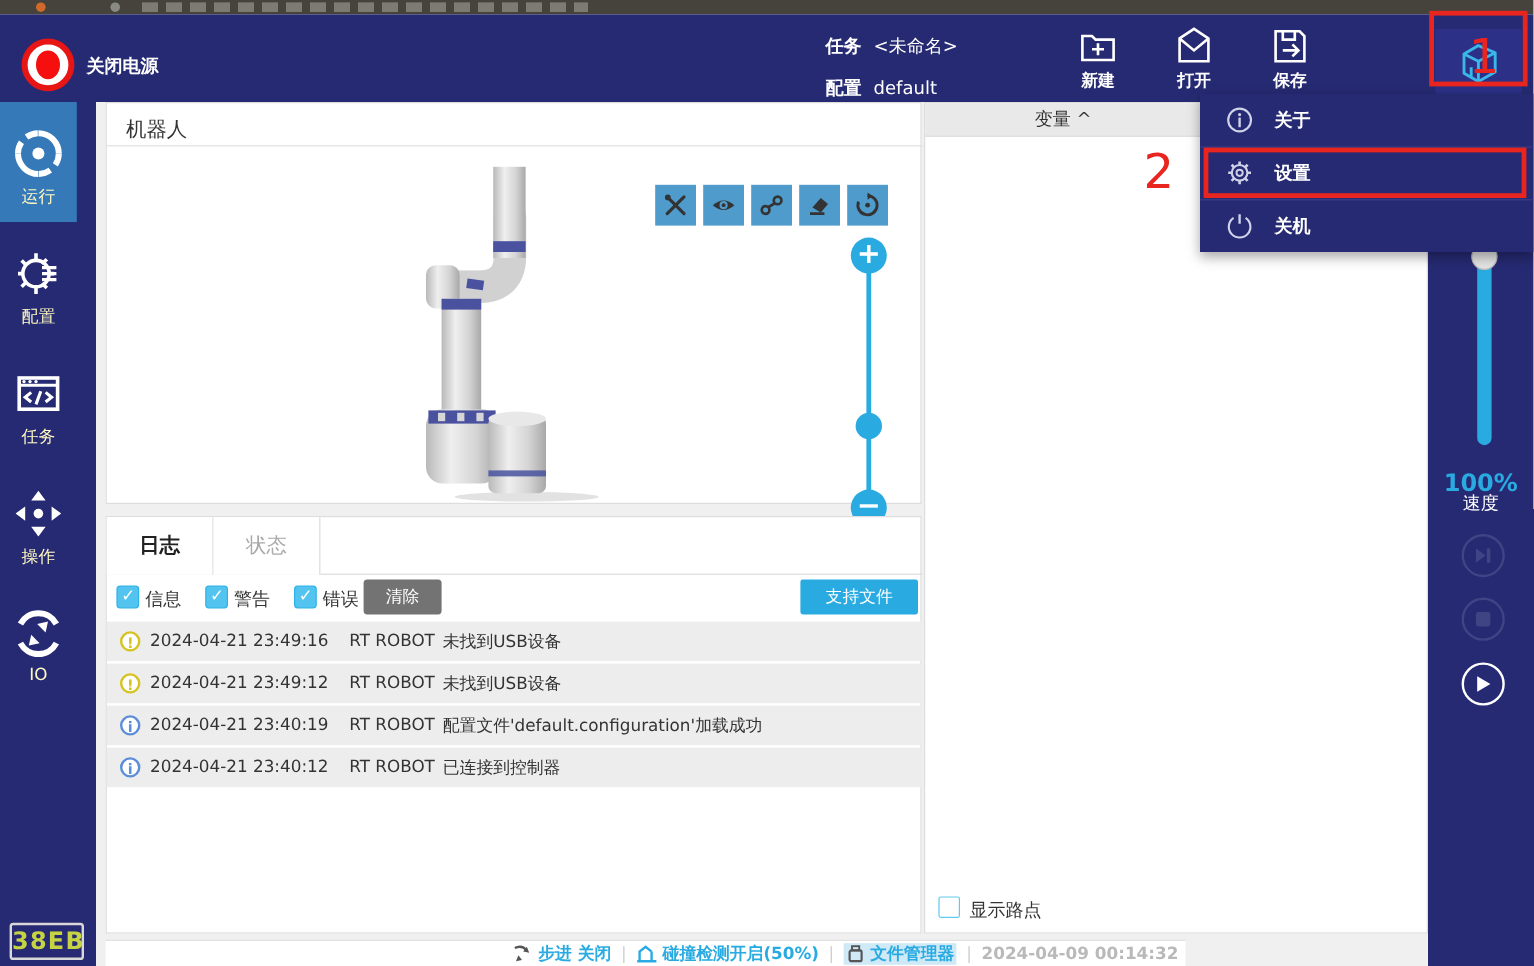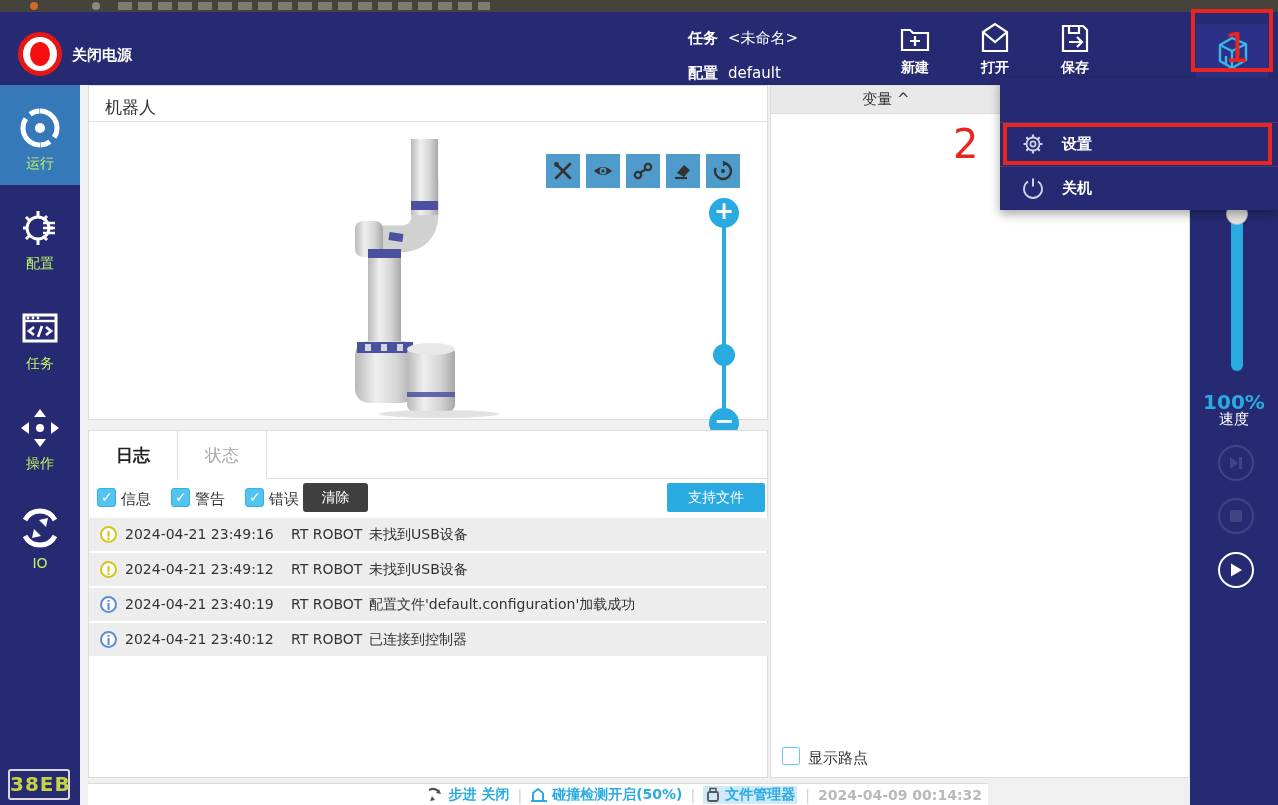--- a/index.html
+++ b/index.html
@@ -24,21 +24,21 @@
   .tb-kv { position:absolute; color:#fff; font-size:15px; white-space:nowrap; }
   .tb-k { font-weight:bold; margin-right:10px; }
   .tb-action { position:absolute; width:70px; text-align:center; color:#fff; cursor:pointer; }
   .tb-action svg { display:block; margin:0 auto; }
   .tb-action .lbl { font-size:14px; font-weight:bold; margin-top:3px; }
   .logo-btn { position:absolute; left:1196px; top:12px; width:72px; height:64px; background:#2c3187;
       display:flex; align-items:center; justify-content:center; }
 
   
   .sidebar { left:0; top:85px; width:80px; height:720px; background:#262a72; z-index:4; }
-  .side-item { position:absolute; left:0; width:80px; height:100px; color:#bef264; text-align:center; cursor:pointer; }
+  .side-item { position:absolute; left:0; width:64px; height:100px; color:#fef9c3; text-align:center; cursor:pointer; }
   .side-item.active { background:#3579b8; }
   .side-item svg { display:block; margin:22px auto 6px auto; }
   .side-item .lbl { font-size:14px; }
   .side-badge { position:absolute; left:8px; top:684px; width:62px; height:31px; border:2px solid #d8d8d8;
       border-radius:3px; color:#c6d342; font-size:20px; font-weight:bold; text-align:center; line-height:27px; letter-spacing:1px; }
 
   
   .robot-panel { left:88px; top:85px; width:680px; height:335px; background:#fff; border:1px solid #ddd; }
   .robot-title { position:absolute; left:16px; top:10px; font-size:17px; color:#333; font-weight:500; }
   .robot-hd-line { position:absolute; left:0; top:35px; width:680px; height:1px; background:#e0e0e0; }
@@ -53,21 +53,21 @@
   
   .log-panel { left:88px; top:430px; width:680px; height:348px; background:#fff; border:1px solid #ddd; }
   .log-tabs { position:absolute; left:0; top:0; width:680px; height:48px; border-bottom:1px solid #ddd; }
   .log-tab { position:absolute; top:0; width:89px; height:48px; text-align:center; line-height:48px; font-size:17px;
       color:#aaa; border-right:1px solid #ddd; cursor:pointer; background:#fff; }
   .log-tab.active { color:#222; font-weight:bold; }
   .filter-row { position:absolute; left:0; top:48px; width:680px; height:37px; }
   .cb { width:19px; height:19px; border-radius:3px; background:#52c4ef; border:1px solid #2fb3e6; position:absolute; top:9px; cursor:pointer; }
   .cb::after { content:"✓"; color:#fff; font-size:14px; position:absolute; left:3px; top:0px; }
   .cb-lbl { position:absolute; top:11px; font-size:15px; color:#333; }
-  .btn-clear { position:absolute; left:214px; top:4px; width:65px; height:29px; background:#404040; color:#fff;
+  .btn-clear { position:absolute; left:214px; top:4px; width:65px; height:29px; background:#737373; color:#fff;
       border:none; border-radius:3px; font-size:14px; cursor:pointer; font-family:inherit; }
   .btn-support { position:absolute; left:578px; top:4px; width:98px; height:29px; background:#29abe2; color:#fff;
       border:none; border-radius:2px; font-size:14px; cursor:pointer; font-family:inherit; }
   .log-rows { position:absolute; left:0; top:87px; width:680px; }
   .log-row { position:relative; width:680px; height:33px; background:#ededed; margin-bottom:2px; }
   .log-ic { position:absolute; left:11px; top:8px; width:17px; height:17px; border-radius:50%; background:#fff;
       font-weight:bold; font-size:12px; text-align:center; line-height:17px; }
   .log-ic.warn { border:2px solid #d6c31d; color:#d6c31d; }
   .log-ic.info { border:2px solid #5b8dd9; color:#5b8dd9; }
   .log-time { position:absolute; left:36px; top:8px; font-size:14px; color:#333; }
@@ -418,20 +418,28 @@
       <rect x="3" y="5" width="10" height="9" rx="1.5" fill="none" stroke="#555" stroke-width="1.8"></rect>
       <rect x="5" y="1.5" width="6" height="3.5" fill="none" stroke="#555" stroke-width="1.6"></rect>
     </svg>
     <span>文件管理器</span>
   </div>
   <span class="sb-sep">|</span>
   <span class="sb-time">2024-04-09 00:14:32</span>
 </div>
 
 <div class="abs menu">
+  <div class="menu-item" style="top:0;">
+    <svg class="mi-ic" width="22" height="22" viewBox="0 0 22 22">
+      <circle cx="11" cy="11" r="9.5" fill="none" stroke="#cfd2e8" stroke-width="1.8"></circle>
+      <circle cx="11" cy="6.5" r="1.3" fill="#cfd2e8"></circle>
+      <rect x="10" y="9" width="2" height="8" fill="#cfd2e8"></rect>
+    </svg>
+    <div class="mi-lbl">关于</div>
+  </div>
   <div class="menu-sep" style="top:44px;"></div>
   <div class="menu-item" style="top:44px;padding-left:20px;">
     <svg class="mi-ic" width="22" height="22" viewBox="0 0 22 22">
       <circle cx="11" cy="11" r="6.5" fill="none" stroke="#cfd2e8" stroke-width="1.8"></circle>
       <circle cx="11" cy="11" r="2.6" fill="none" stroke="#cfd2e8" stroke-width="1.6"></circle>
       <g stroke="#cfd2e8" stroke-width="2.2">
         <path d="M11 1.5 v3 M11 17.5 v3 M1.5 11 h3 M17.5 11 h3 M4.3 4.3 l2.1 2.1 M15.6 15.6 l2.1 2.1 M17.7 4.3 l-2.1 2.1 M6.4 15.6 l-2.1 2.1"></path>
       </g>
     </svg>
     <div class="mi-lbl">设置</div>

